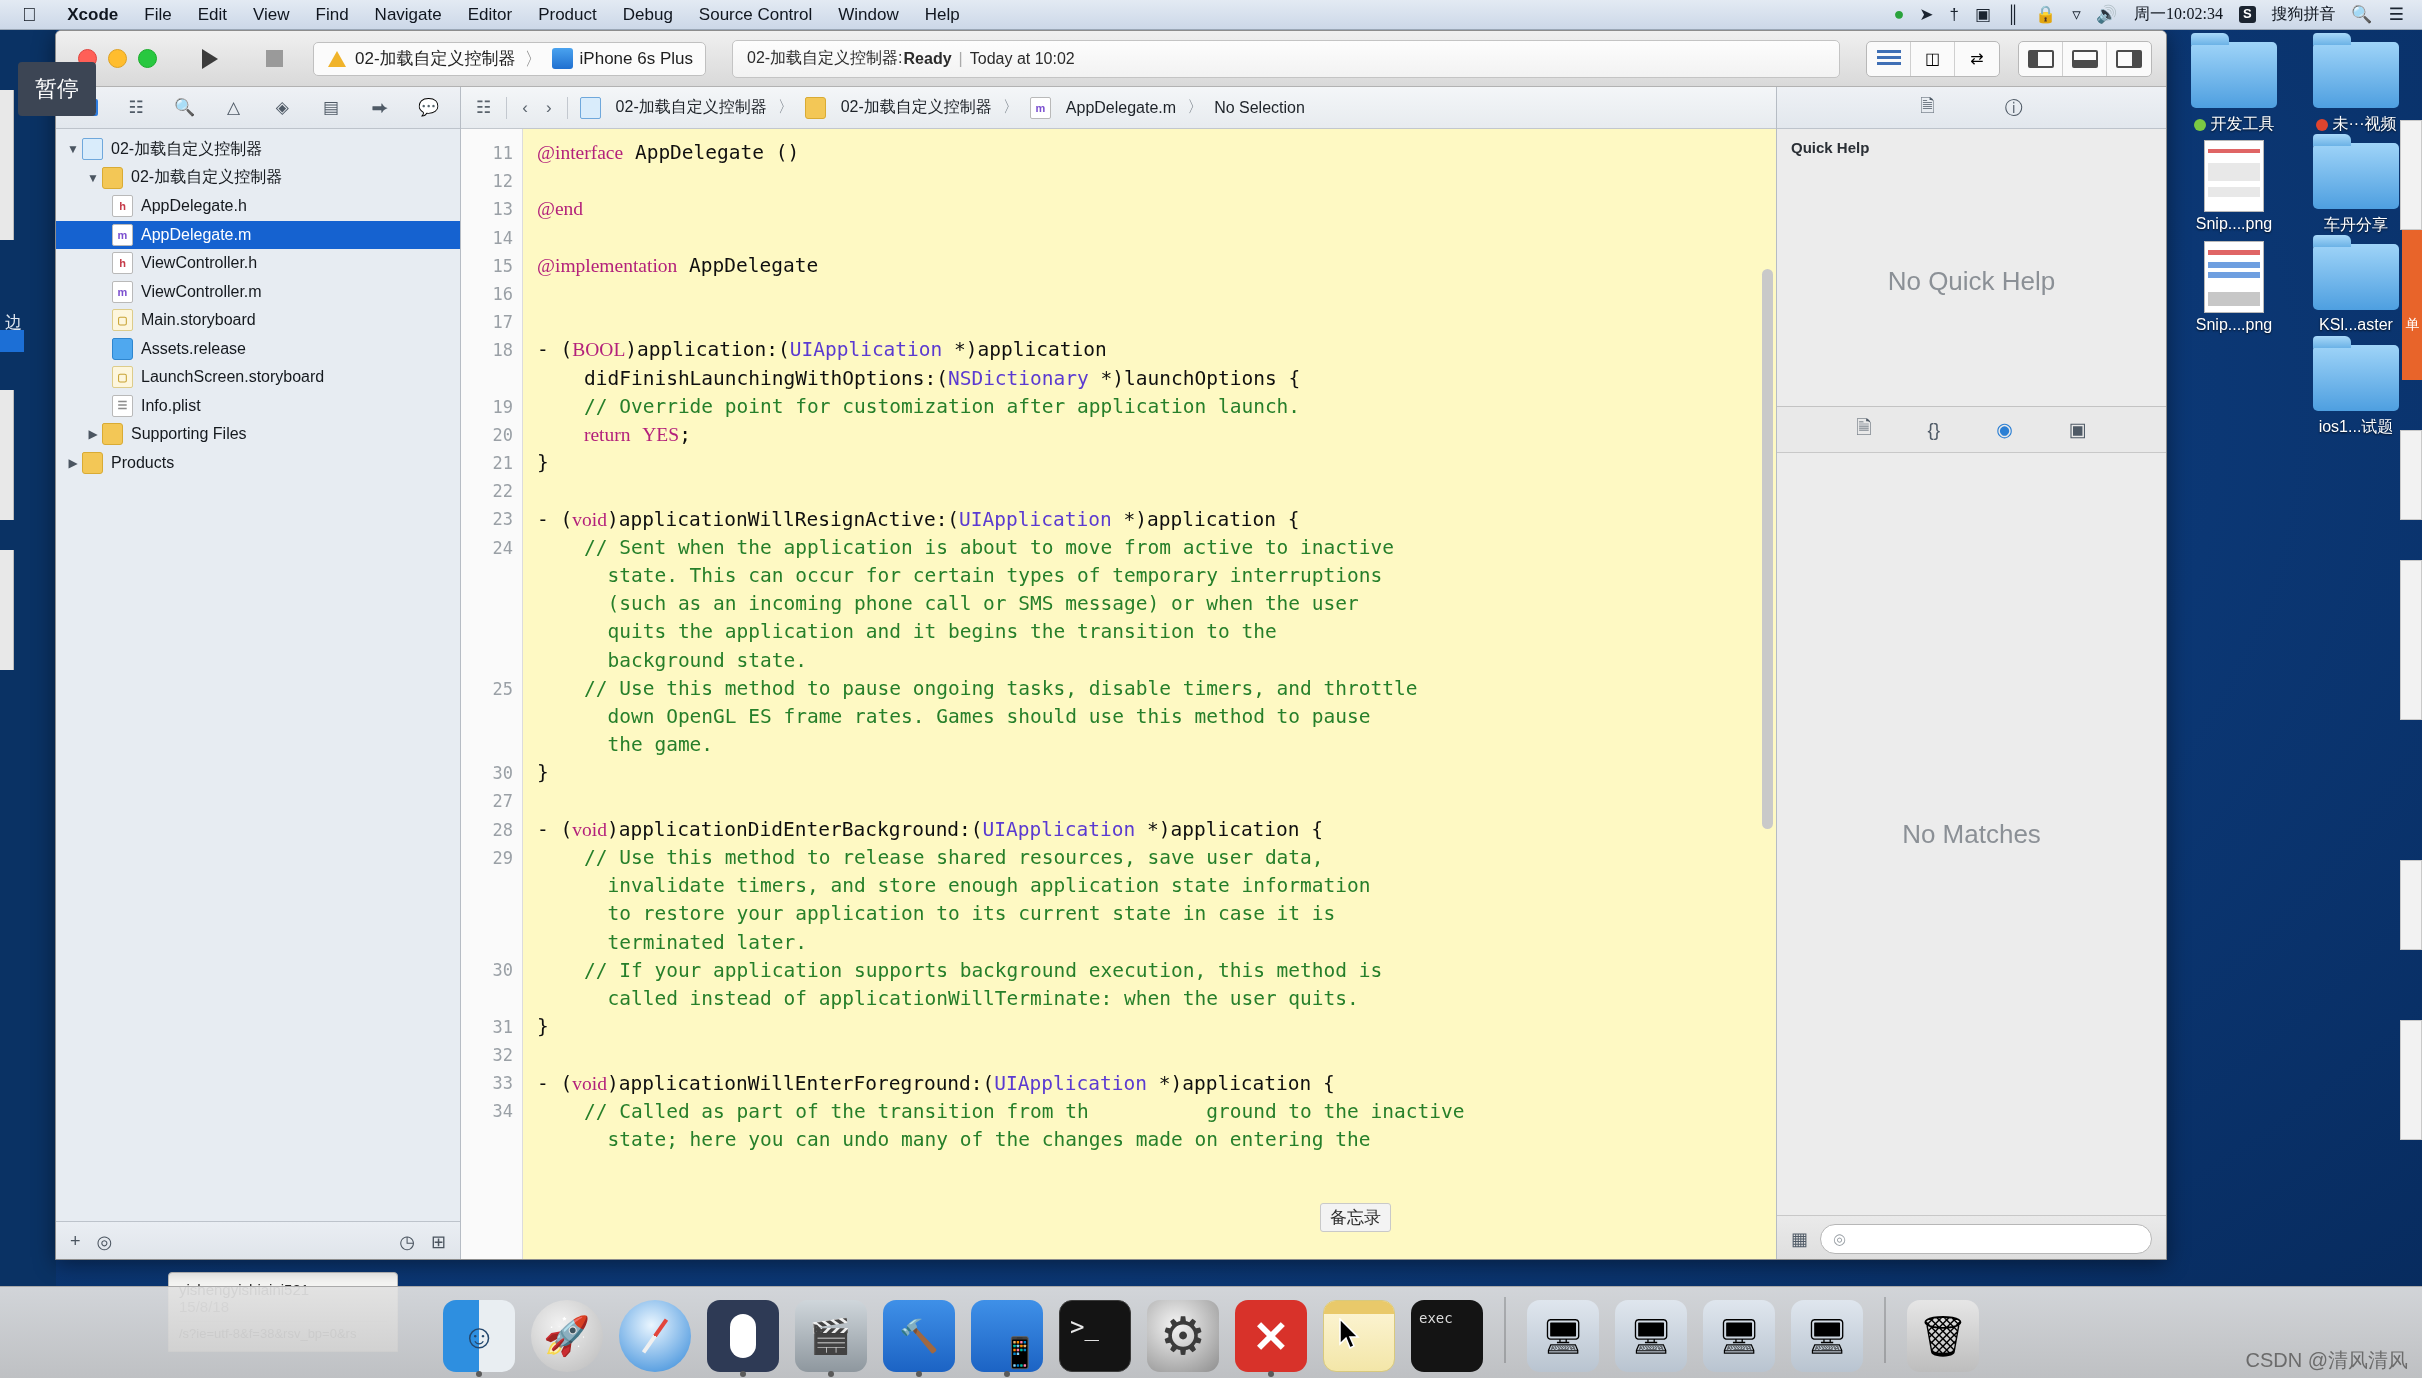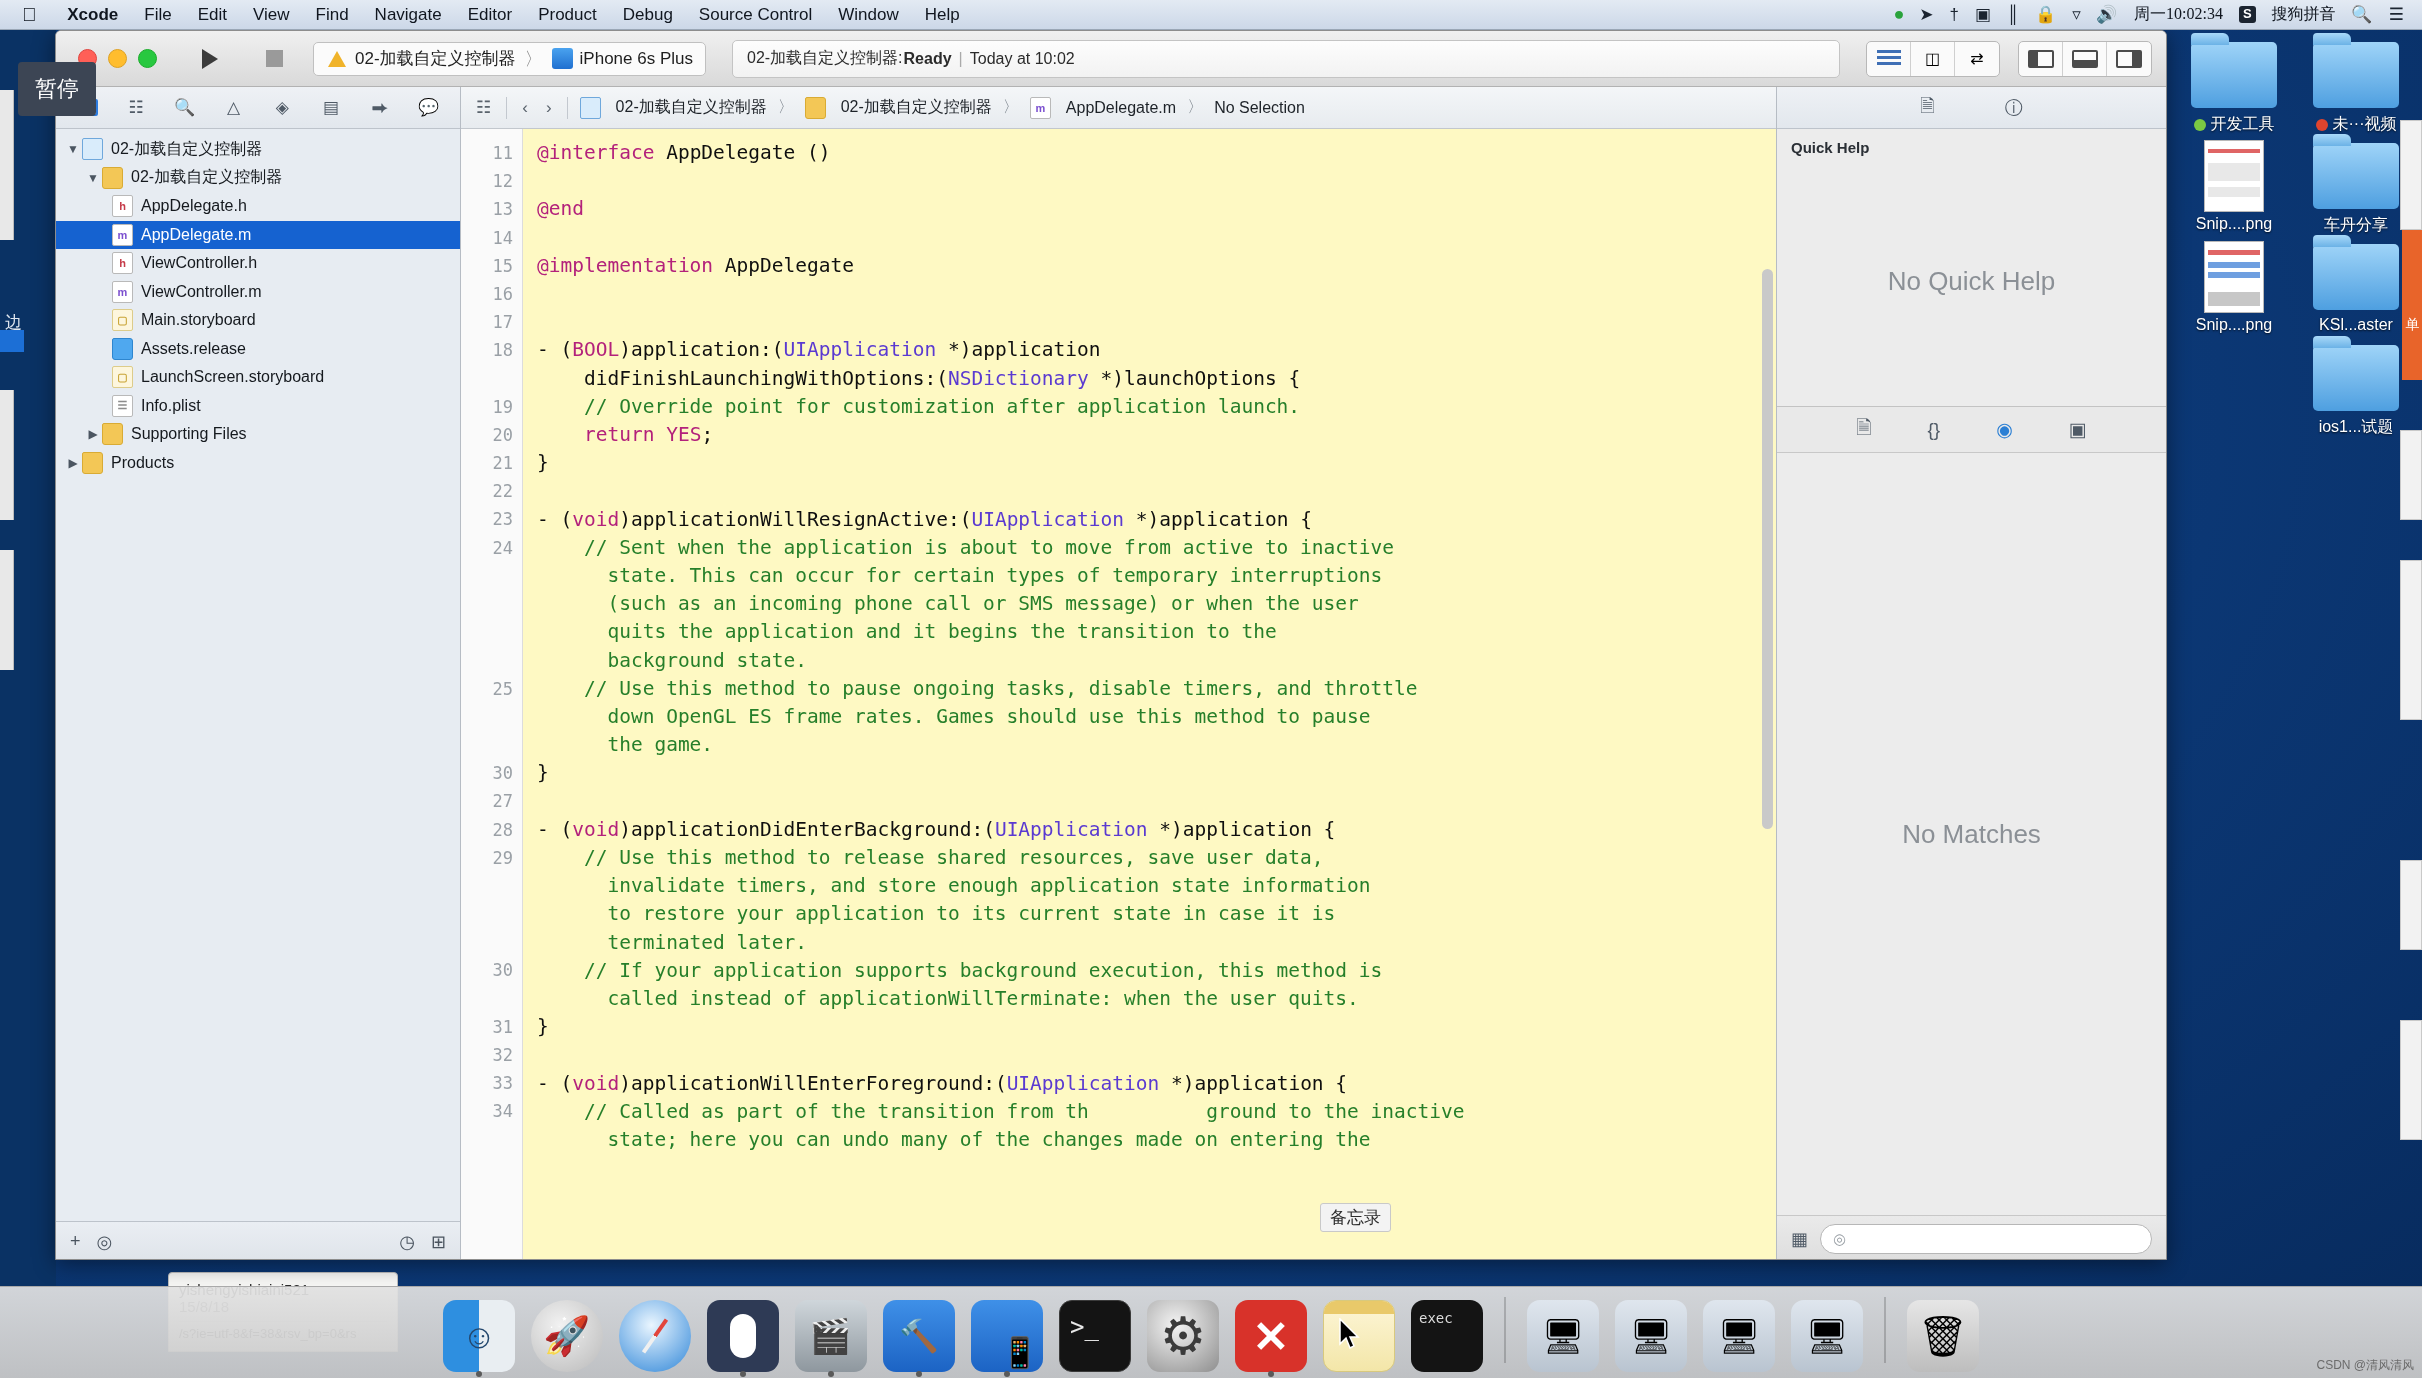--- a/index.html
+++ b/index.html
@@ -182,21 +182,21 @@
     text-align:right; padding-right:9px; padding-top:10px;
     font-family:"DejaVu Sans Mono", monospace; font-size:17px; color:#9aa0a6;
     user-select:none;
   }
   .gutter .ln{ height:28.2px; line-height:28.2px; }
   .code{
     flex:1; padding:10px 0 0 14px; overflow:hidden;
     font-family:"DejaVu Sans Mono", monospace; font-size:19.5px;
     line-height:28.2px; color:#0f0f0f; white-space:pre;
   }
-  .kw{ color:#b3217b; }          
+  .kw{ color:#b3217b;font-family:Liberation Serif, serif; }          
   .ty{ color:#5a3ad1; }          
   .cm{ color:#267f2a; }          
   .pl{ color:#0f0f0f; }
 
   .code-scroll{
     position:absolute; right:3px; top:140px; width:11px; height:560px;
     background:#c9c9c9; border-radius:6px;
   }
 
   .utilities{
@@ -344,21 +344,21 @@
   .ic-win::after{ content:"🖥"; position:absolute; inset:0; display:flex;align-items:center;justify-content:center;font-size:34px;}
   .ic-trash{ background:linear-gradient(#e6e6e6,#bdbdbd);}
   .ic-trash::after{ content:"🗑"; position:absolute; inset:0; display:flex;align-items:center;justify-content:center;font-size:40px;}
   .dock-sep{ width:2px; height:66px; background:rgba(0,0,0,.18); margin:0 8px; align-self:center;}
 
   
   .cursor{ position:absolute; left:1338px; top:1318px; z-index:90; }
 
   
   .watermark{
-    position:absolute; right:8px; bottom:4px; color:#6b6b6b; font-size:12px; z-index:95;
+    position:absolute; right:14px; bottom:4px; color:#6b6b6b; font-size:20px; z-index:95;
   }
 </style>
 </head>
 <body>
 
 <div id="root">
 
   <div class="desktop-bg"></div>
 
   <div class="left-strip">

